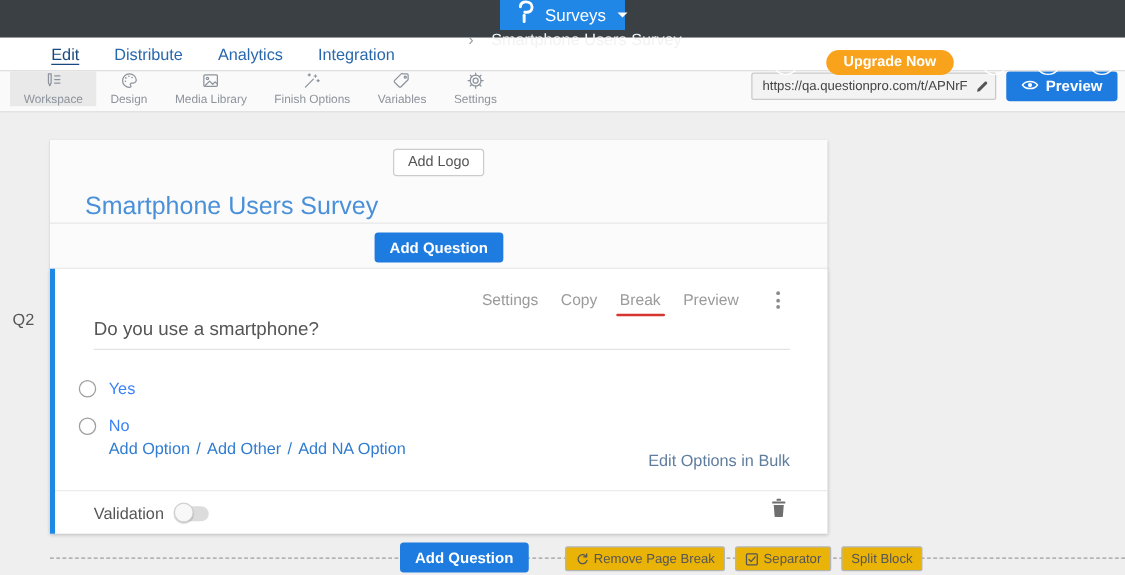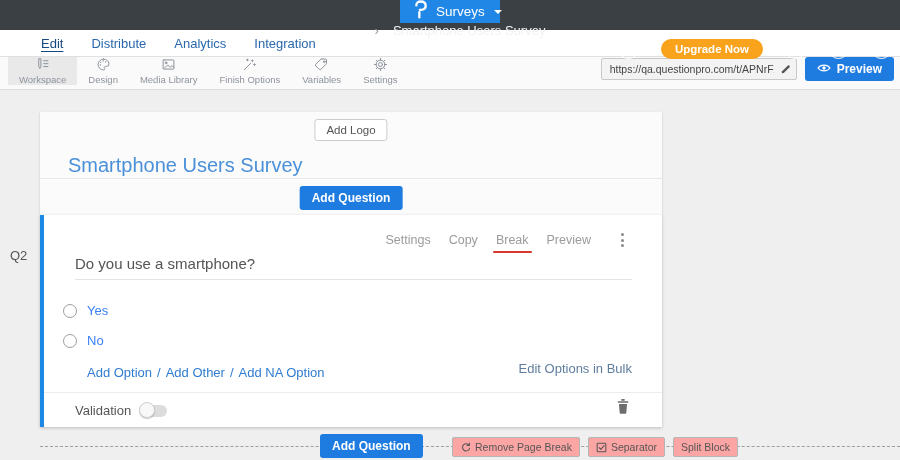--- a/index.html
+++ b/index.html
@@ -66,36 +66,36 @@
   .q-tab{cursor:pointer;position:relative;}
   .q-tab.active::after{content:"";position:absolute;left:-3px;right:-3px;bottom:-6px;height:2px;background:#d6362f;border-radius:1px;}
   .dots{display:flex;flex-direction:column;gap:2.5px;margin-left:10px;cursor:pointer;padding:2px;}
   .dots span{width:3px;height:3px;border-radius:50%;background:#8a8a8a;}
   .q-text{position:absolute;top:40px;left:31px;width:557px;font-size:15px;color:#555;padding-bottom:7px;
           border-bottom:1px solid #e3e3e3;cursor:text;}
   .opt{position:absolute;left:19px;display:flex;align-items:center;gap:10px;}
   .opt.first{top:88px;} .opt.second{top:118px;}
   .radio{width:14px;height:14px;border:1.5px solid #9e9e9e;border-radius:50%;background:#fff;box-sizing:border-box;cursor:pointer;}
   .opt-label{font-size:13px;color:#3b82f6;}
-  .add-links{position:absolute;left:43px;top:150px;font-size:13px;color:#2f7cd0;display:flex;gap:5px;text-align:center;}
+  .add-links{position:absolute;left:43px;top:136px;font-size:13px;color:#2f7cd0;display:flex;gap:5px;text-align:center;}
   .add-links .lnk{cursor:pointer;}
   .bulk{position:absolute;right:30px;top:146px;font-size:13px;color:#607d9e;cursor:pointer;}
   .v-divider{position:absolute;left:0;right:0;top:177px;border-top:1px solid #ececec;}
   .validation{position:absolute;left:31px;top:188px;display:flex;align-items:center;gap:10px;font-size:13px;color:#555;}
   .toggle{width:26px;height:12px;background:#dcdcdc;border-radius:6px;position:relative;cursor:pointer;}
   .toggle .knob{position:absolute;left:-2px;top:-2.5px;width:16px;height:16px;background:#f8f8f8;border:1px solid #d0d0d0;
                 border-radius:50%;box-shadow:0 1px 1px rgba(0,0,0,.2);box-sizing:border-box;}
   .trash{position:absolute;right:32px;top:183px;cursor:pointer;}
 
   
   .footer{position:absolute;left:40px;top:432px;right:0;height:27px;}
   .dash-line{position:absolute;top:14px;left:0;right:0;border-top:1px dashed #9e9e9e;}
   .footer-addq{position:absolute;left:280px;top:2px;}
   .footer-right{position:absolute;left:412px;top:5px;display:flex;gap:8px;align-items:center;}
-  .mini-btn{background:#fca5a5;border:1px solid #b5b5b5;border-radius:2px;font-size:10.5px;color:#555;
+  .mini-btn{background:#eab308;border:1px solid #b5b5b5;border-radius:2px;font-size:10.5px;color:#555;
             padding:3px 7px;display:flex;align-items:center;gap:4px;cursor:pointer;white-space:nowrap;}
   .mini-btn svg{width:11px;height:11px;stroke:#555;fill:none;stroke-width:1.3;stroke-linecap:round;stroke-linejoin:round;display:block;}
 </style>
 </head>
 <body>
 
 <div class="topbar">
   <div class="brand">
     <span>
       <svg width="15" height="19" viewBox="0 0 18 22" fill="none" stroke="#fff" stroke-width="2.8" stroke-linecap="round">

